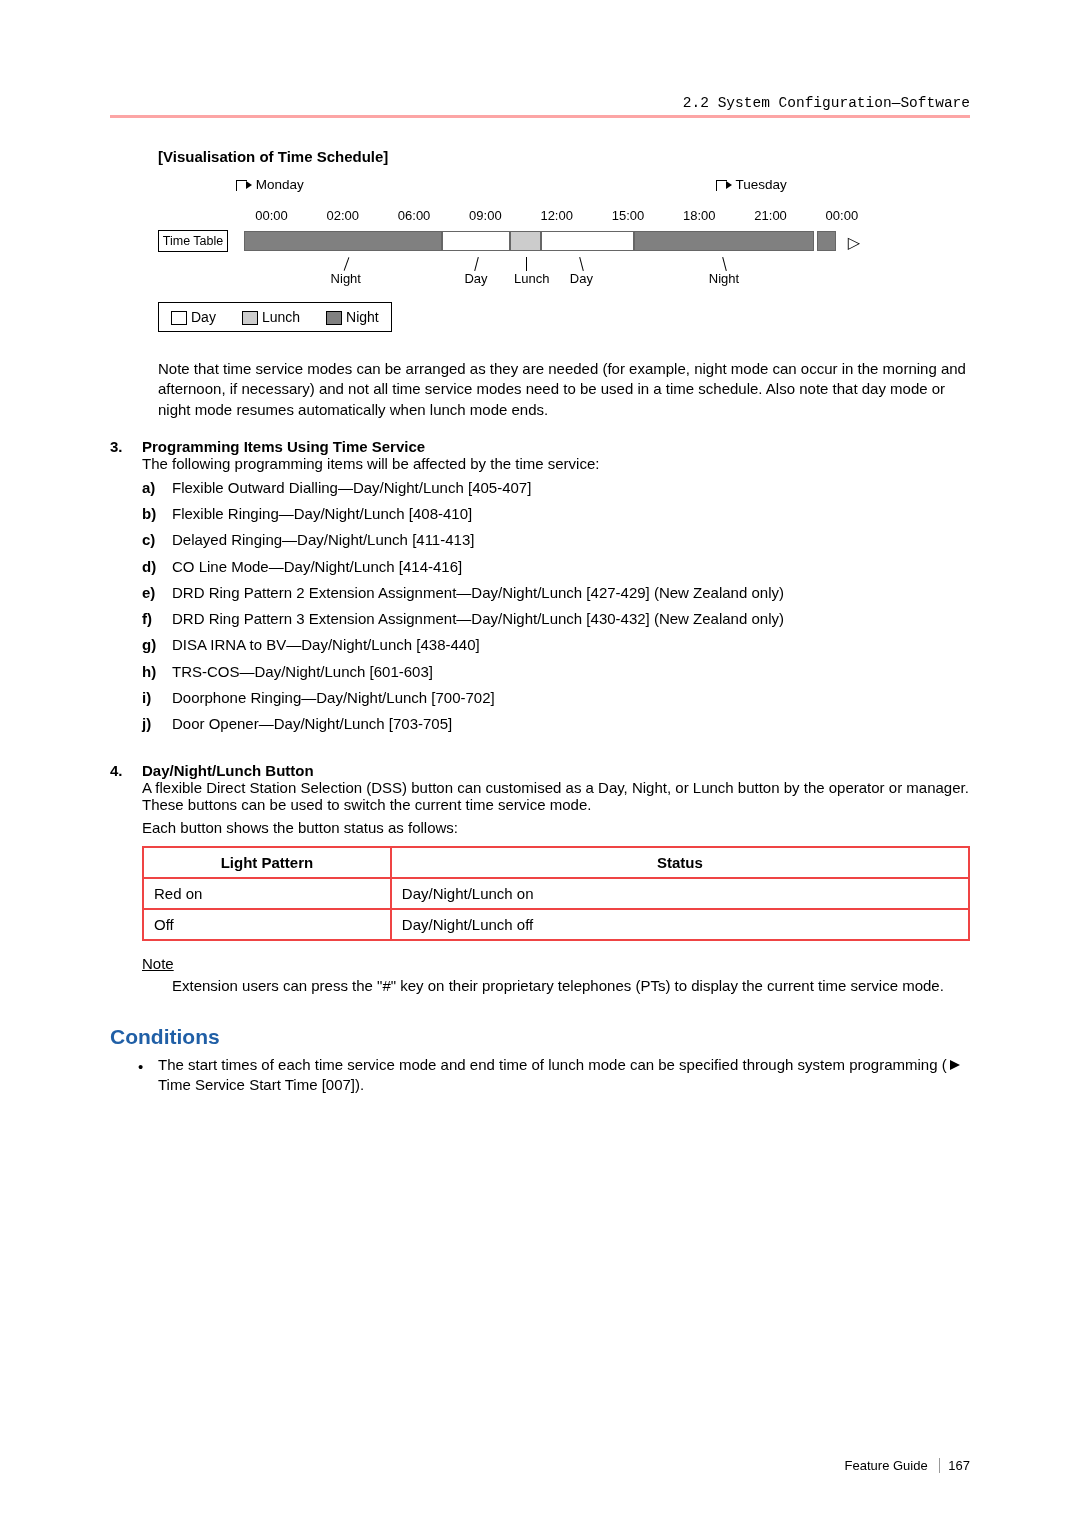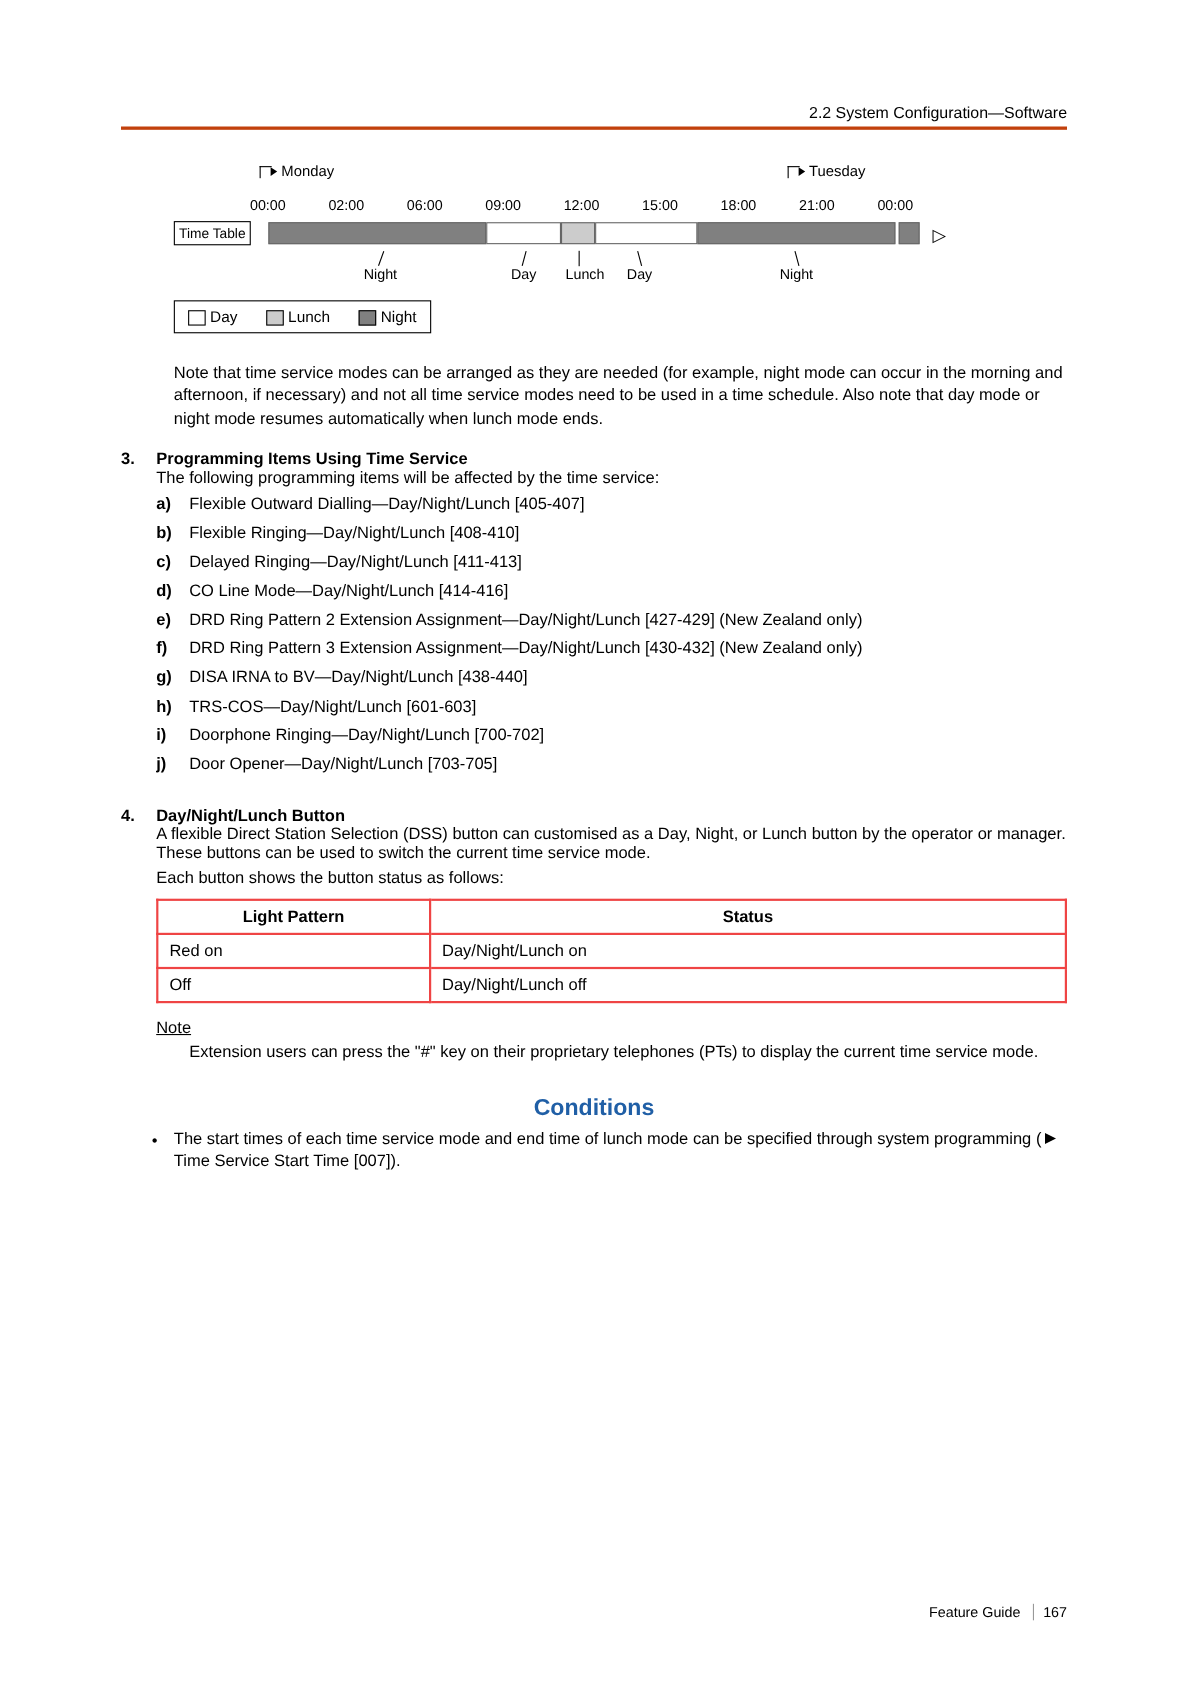--- a/index.html
+++ b/index.html
@@ -11,23 +11,24 @@
     padding: 0;
   }
   .page {
     width: 1080px;
     height: 1528px;
     position: relative;
     box-sizing: border-box;
     padding: 95px 110px 60px 110px;
   }
   .header-line {
-    border-bottom: 3px solid #c2410c;
+    border-bottom: 3px solid #fca5a5;
     margin-bottom: 30px;
     padding-bottom: 4px;
+    font-family: Liberation Mono, monospace;
   }
   .header-text {
     text-align: right;
     font-size: 14.5px;
     color: #000;
   }
   .content {
     padding-left: 48px;
   }
   .vis-title {
@@ -67,20 +68,21 @@
     position: absolute;
     top: 31px;
     left: 70px;
     width: 620px;
     height: 20px;
   }
   .tick-label {
     position: absolute;
     font-size: 13px;
     transform: translateX(-50%);
+    margin-left: 28px;
   }
   .timebar-row {
     position: absolute;
     top: 53px;
     left: 0;
     width: 690px;
     height: 22px;
     display: flex;
   }
   .time-table-box {
@@ -174,21 +176,20 @@
     text-align: left;
   }
   table.status th { font-weight: bold; text-align:center; }
   .note-u { text-decoration: underline; margin-top: 14px; }
   .note-body { padding-left: 30px; margin-top:4px; line-height:1.35;}
   .conditions-h {
     color: #205fa6;
     font-size: 21px;
     font-weight: bold;
     margin: 28px 0 6px 0;
-    text-align: center;
   }
   .bullet-list { padding-left: 0; margin:0; list-style:none; }
   .bullet-list li { position:relative; padding-left: 48px; line-height:1.35; margin:4px 0;}
   .bullet-list li .dot { position:absolute; left:28px; top:2px;}
   .arrow-inline {
     display:inline-block;
     width:0;height:0;
     border-top:5px solid transparent;
     border-bottom:5px solid transparent;
     border-left:10px solid #000;
@@ -209,20 +210,21 @@
 </style>
 </head>
 <body>
 
 <div class="page">
   <div class="header-line">
     <div class="header-text">2.2 System Configuration—Software</div>
   </div>
 
   <div class="content">
+    <div class="vis-title">[Visualisation of Time Schedule]</div>
 
     <div class="diagram">
 
       <div class="arrow-top" style="left:78px;">
         <span class="arrow-hook"></span><span class="arrow-tri"></span>
         <span>Monday</span>
       </div>
       <div class="arrow-top" style="left:558px;">
         <span class="arrow-hook"></span><span class="arrow-tri"></span>
         <span>Tuesday</span>

